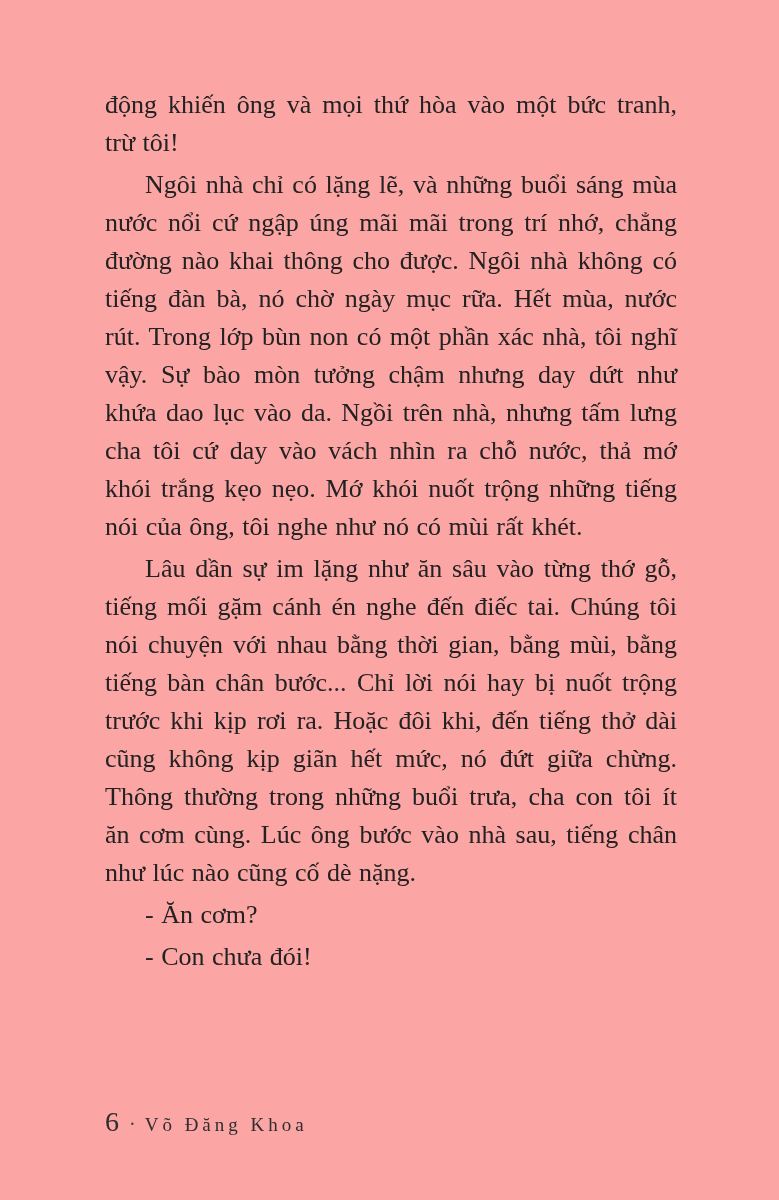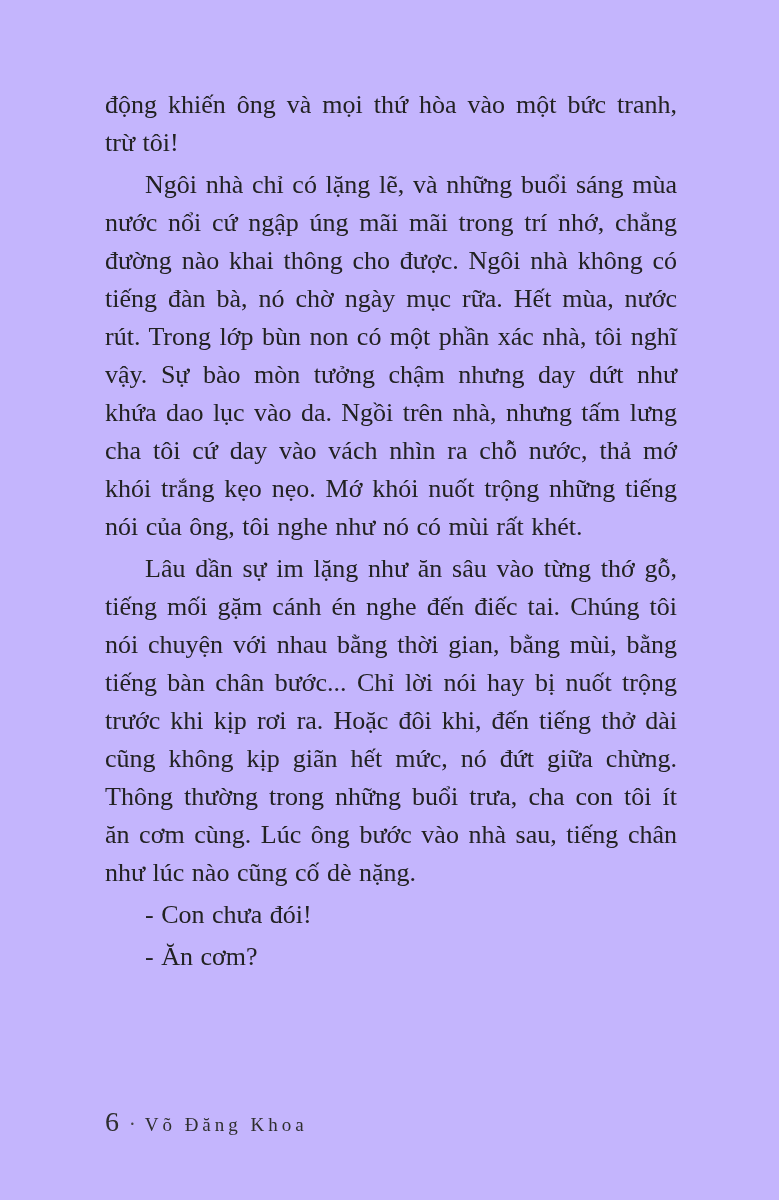--- a/index.html
+++ b/index.html
@@ -4,21 +4,21 @@
 <style>
   html, body {
     margin: 0;
     padding: 0;
     background: #ffffff;
   }
   .page {
     position: relative;
     width: 779px;
     height: 1200px;
-    background: #c4b5fd;
+    background: #fca5a5;
     font-family: "Liberation Serif", "DejaVu Serif", serif;
     color: #222222;
     overflow: hidden;
   }
   .content {
     position: absolute;
     left: 105px;
     top: 86px;
     width: 572px;
     font-size: 26px;
@@ -60,22 +60,22 @@
   }
 </style>
 </head>
 <body>
 
 <div class="page">
   <div class="content">
     <p class="para no-indent">động khiến ông và mọi thứ hòa vào một bức tranh, trừ tôi!</p>
     <p class="para">Ngôi nhà chỉ có lặng lẽ, và những buổi sáng mùa nước nổi cứ ngập úng mãi mãi trong trí nhớ, chẳng đường nào khai thông cho được. Ngôi nhà không có tiếng đàn bà, nó chờ ngày mục rữa. Hết mùa, nước rút. Trong lớp bùn non có một phần xác nhà, tôi nghĩ vậy. Sự bào mòn tưởng chậm nhưng day dứt như khứa dao lục vào da. Ngồi trên nhà, nhưng tấm lưng cha tôi cứ day vào vách nhìn ra chỗ nước, thả mớ khói trắng kẹo nẹo. Mớ khói nuốt trộng những tiếng nói của ông, tôi nghe như nó có mùi rất khét.</p>
     <p class="para">Lâu dần sự im lặng như ăn sâu vào từng thớ gỗ, tiếng mối gặm cánh én nghe đến điếc tai. Chúng tôi nói chuyện với nhau bằng thời gian, bằng mùi, bằng tiếng bàn chân bước... Chỉ lời nói hay bị nuốt trộng trước khi kịp rơi ra. Hoặc đôi khi, đến tiếng thở dài cũng không kịp giãn hết mức, nó đứt giữa chừng. Thông thường trong những buổi trưa, cha con tôi ít ăn cơm cùng. Lúc ông bước vào nhà sau, tiếng chân như lúc nào cũng cố dè nặng.</p>
+    <p class="para dialogue">- Ăn cơm?</p>
     <p class="para dialogue">- Con chưa đói!</p>
-    <p class="para dialogue">- Ăn cơm?</p>
   </div>
 
   <div class="footer">
     <span class="pagenum">6</span>
     <span class="sep">·</span>
     <span class="author">Võ Đăng Khoa</span>
   </div>
 </div>
 
 </body></html>

